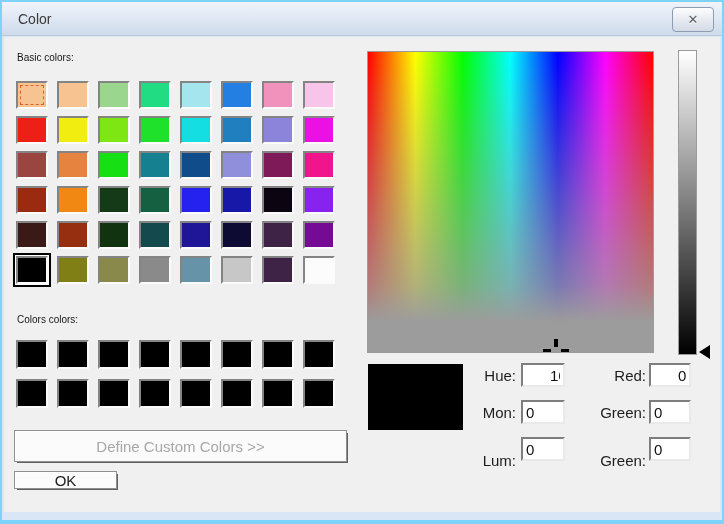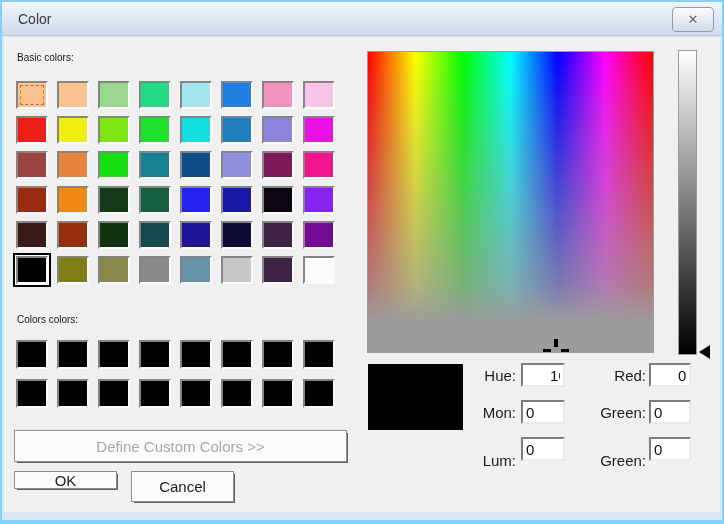--- a/index.html
+++ b/index.html
@@ -190,21 +190,20 @@
       <div class="swatch" style="background: rgb(0, 0, 0);"></div>
       <div class="swatch" style="background: rgb(0, 0, 0);"></div>
       <div class="swatch" style="background: rgb(0, 0, 0);"></div>
       <div class="swatch" style="background: rgb(0, 0, 0);"></div>
       <div class="swatch" style="background: rgb(0, 0, 0);"></div>
       <div class="swatch" style="background: rgb(0, 0, 0);"></div>
     </div>
 
   <button class="btn" id="define-btn">Define Custom Colors &gt;&gt;</button>
   <button class="btn" id="ok-btn">OK</button>
-  <button class="btn" id="cancel-btn">Cancel</button>
 
   <div id="hue-sat">
     <div class="grad"></div>
     <div class="marker-tick" id="mk-top"></div>
     <div class="marker-tick" id="mk-left"></div>
     <div class="marker-tick" id="mk-right"></div>
 
   </div>
 
   <div id="lum-bar"></div>

